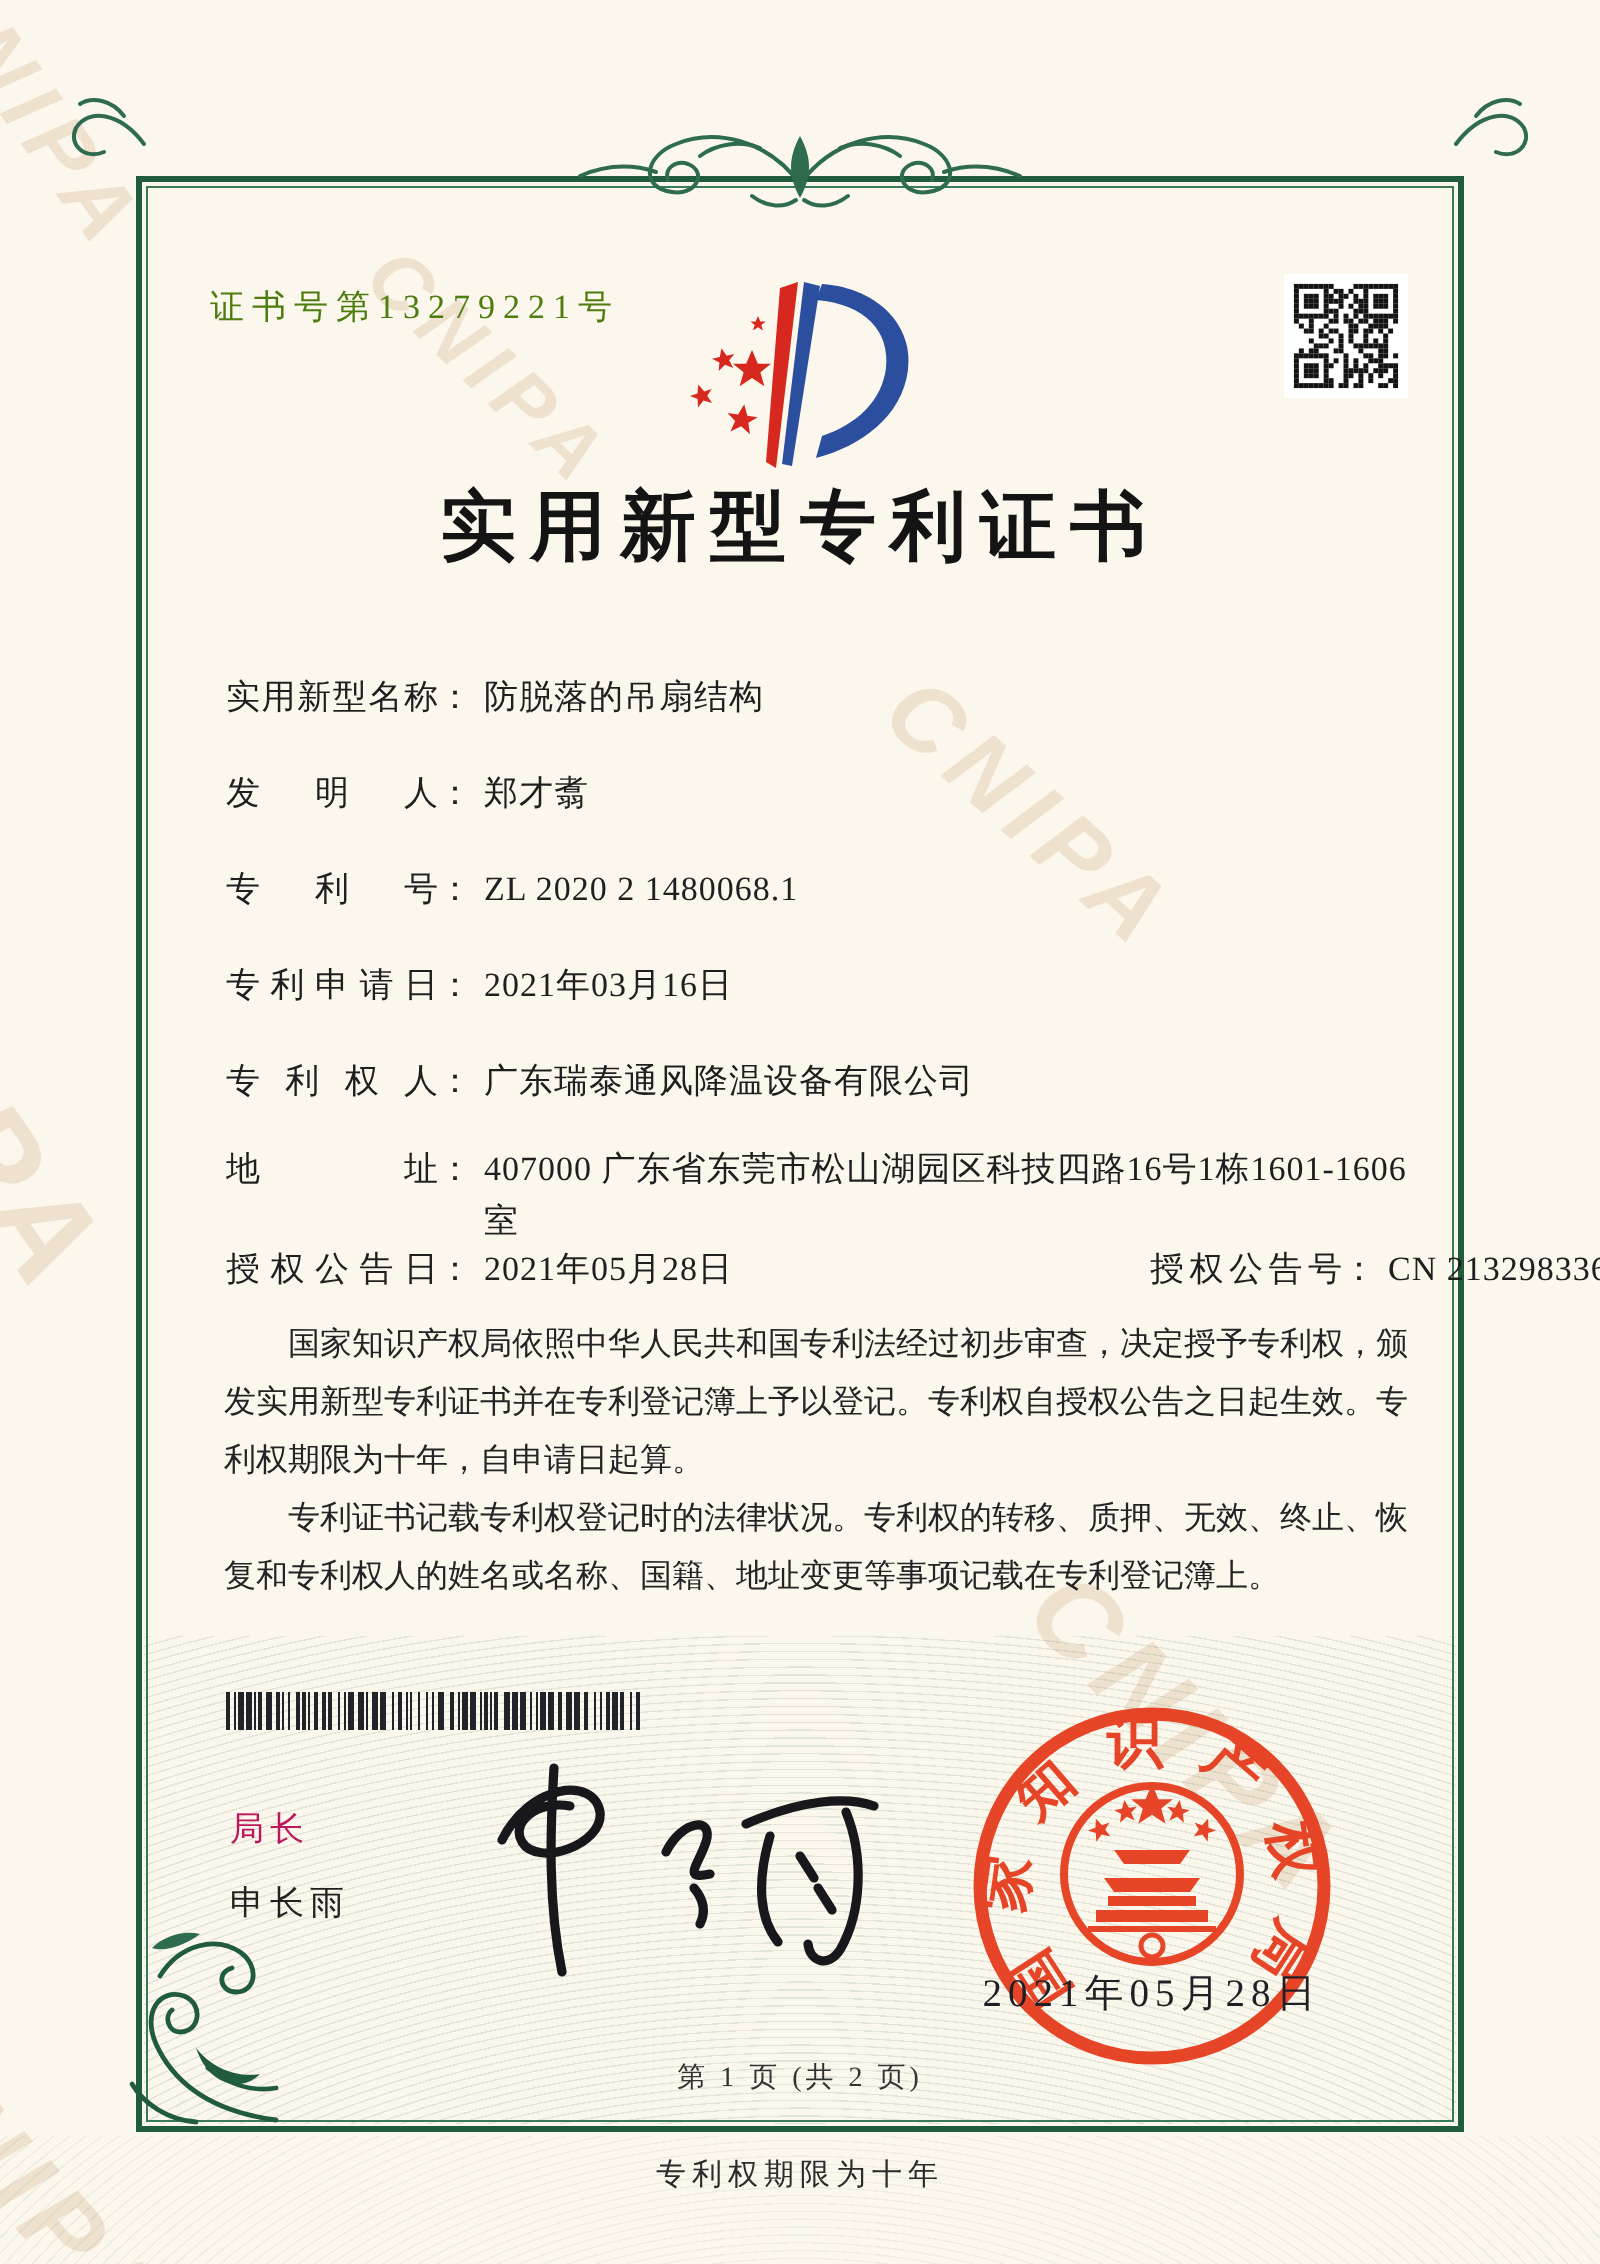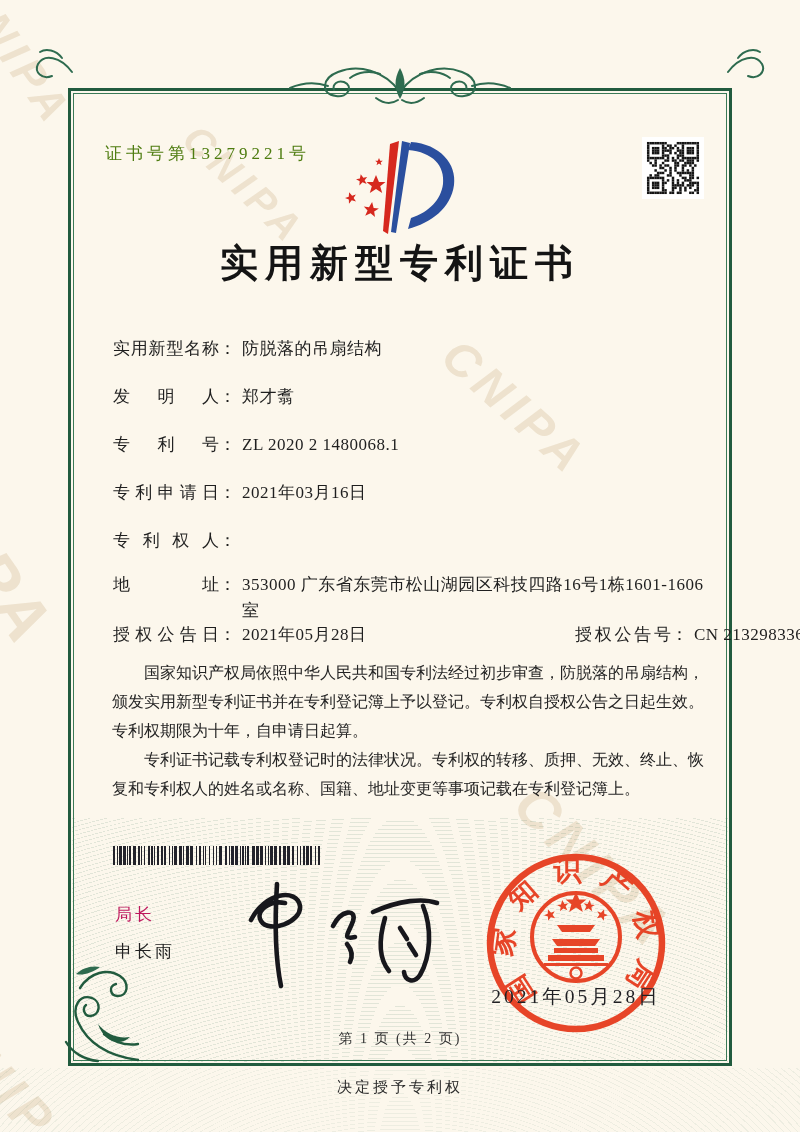--- a/index.html
+++ b/index.html
@@ -386,39 +386,40 @@
     <span class="fvalue">ZL 2020 2 1480068.1</span>
   </div>
   <div class="frow" style="top:480px;">
     <span class="flabel">专利申请日</span>
       <span class="fcolon">：</span>
     <span class="fvalue">2021年03月16日</span>
   </div>
   <div class="frow" style="top:528px;">
     <span class="flabel">专利权人</span>
       <span class="fcolon">：</span>
+    <span class="fvalue">广东瑞泰通风降温设备有限公司</span>
   </div>
   <div class="frow" style="top:572px;">
     <span class="flabel">地址</span>
       <span class="fcolon">：</span>
-    <span class="fvalue wrap">353000 广东省东莞市松山湖园区科技四路16号1栋1601-1606室</span>
+    <span class="fvalue wrap">407000 广东省东莞市松山湖园区科技四路16号1栋1601-1606室</span>
   </div>
   <div class="frow" style="top:622px;width:600px;">
     <span class="flabel">授权公告日</span>
       <span class="fcolon">：</span>
     <span class="fvalue">2021年05月28日</span>
     <span class="grant-right">
       <span class="flabel">授权公告号</span>
         <span class="fcolon">：</span>
       <span class="fvalue">CN 213298336 U</span>
     </span>
   </div>
 
   <div class="paras">
-    <p>国家知识产权局依照中华人民共和国专利法经过初步审查，防脱落的吊扇结构，颁发实用新型专利证书并在专利登记簿上予以登记。专利权自授权公告之日起生效。专利权期限为十年，自申请日起算。</p>
+    <p>国家知识产权局依照中华人民共和国专利法经过初步审查，决定授予专利权，颁发实用新型专利证书并在专利登记簿上予以登记。专利权自授权公告之日起生效。专利权期限为十年，自申请日起算。</p>
     <p>专利证书记载专利权登记时的法律状况。专利权的转移、质押、无效、终止、恢复和专利权人的姓名或名称、国籍、地址变更等事项记载在专利登记簿上。</p>
   </div>
 
   <div class="barcode" id="barcode">
       <div style="left:0px;width:2px;"></div>
       <div style="left:4px;width:1px;"></div>
       <div style="left:6px;width:3px;"></div>
       <div style="left:10px;width:3px;"></div>
       <div style="left:14px;width:1px;"></div>
       <div style="left:16px;width:2px;"></div>
@@ -514,15 +515,15 @@
         <rect x="70" y="97" width="44" height="5"></rect>
         <rect x="64" y="104" width="56" height="6"></rect>
         <rect x="60" y="112" width="64" height="3"></rect>
       </g>
       <circle cx="92" cy="122" r="5.5" fill="none" stroke="#e63c1e" stroke-width="2.5"></circle>
     </g>
     <text x="92" y="152" text-anchor="middle" font-size="19.5" letter-spacing="3" fill="#15151a" font-family="'Liberation Serif','DejaVu Serif',serif">2021年05月28日</text>
   </svg>
 
   <div class="page-indicator">第 1 页 (共 2 页)</div>
-  <div class="footer-note">决定授予专利权</div>
+  <div class="footer-note">专利权期限为十年</div>
 
 </div>
 
 </body></html>

